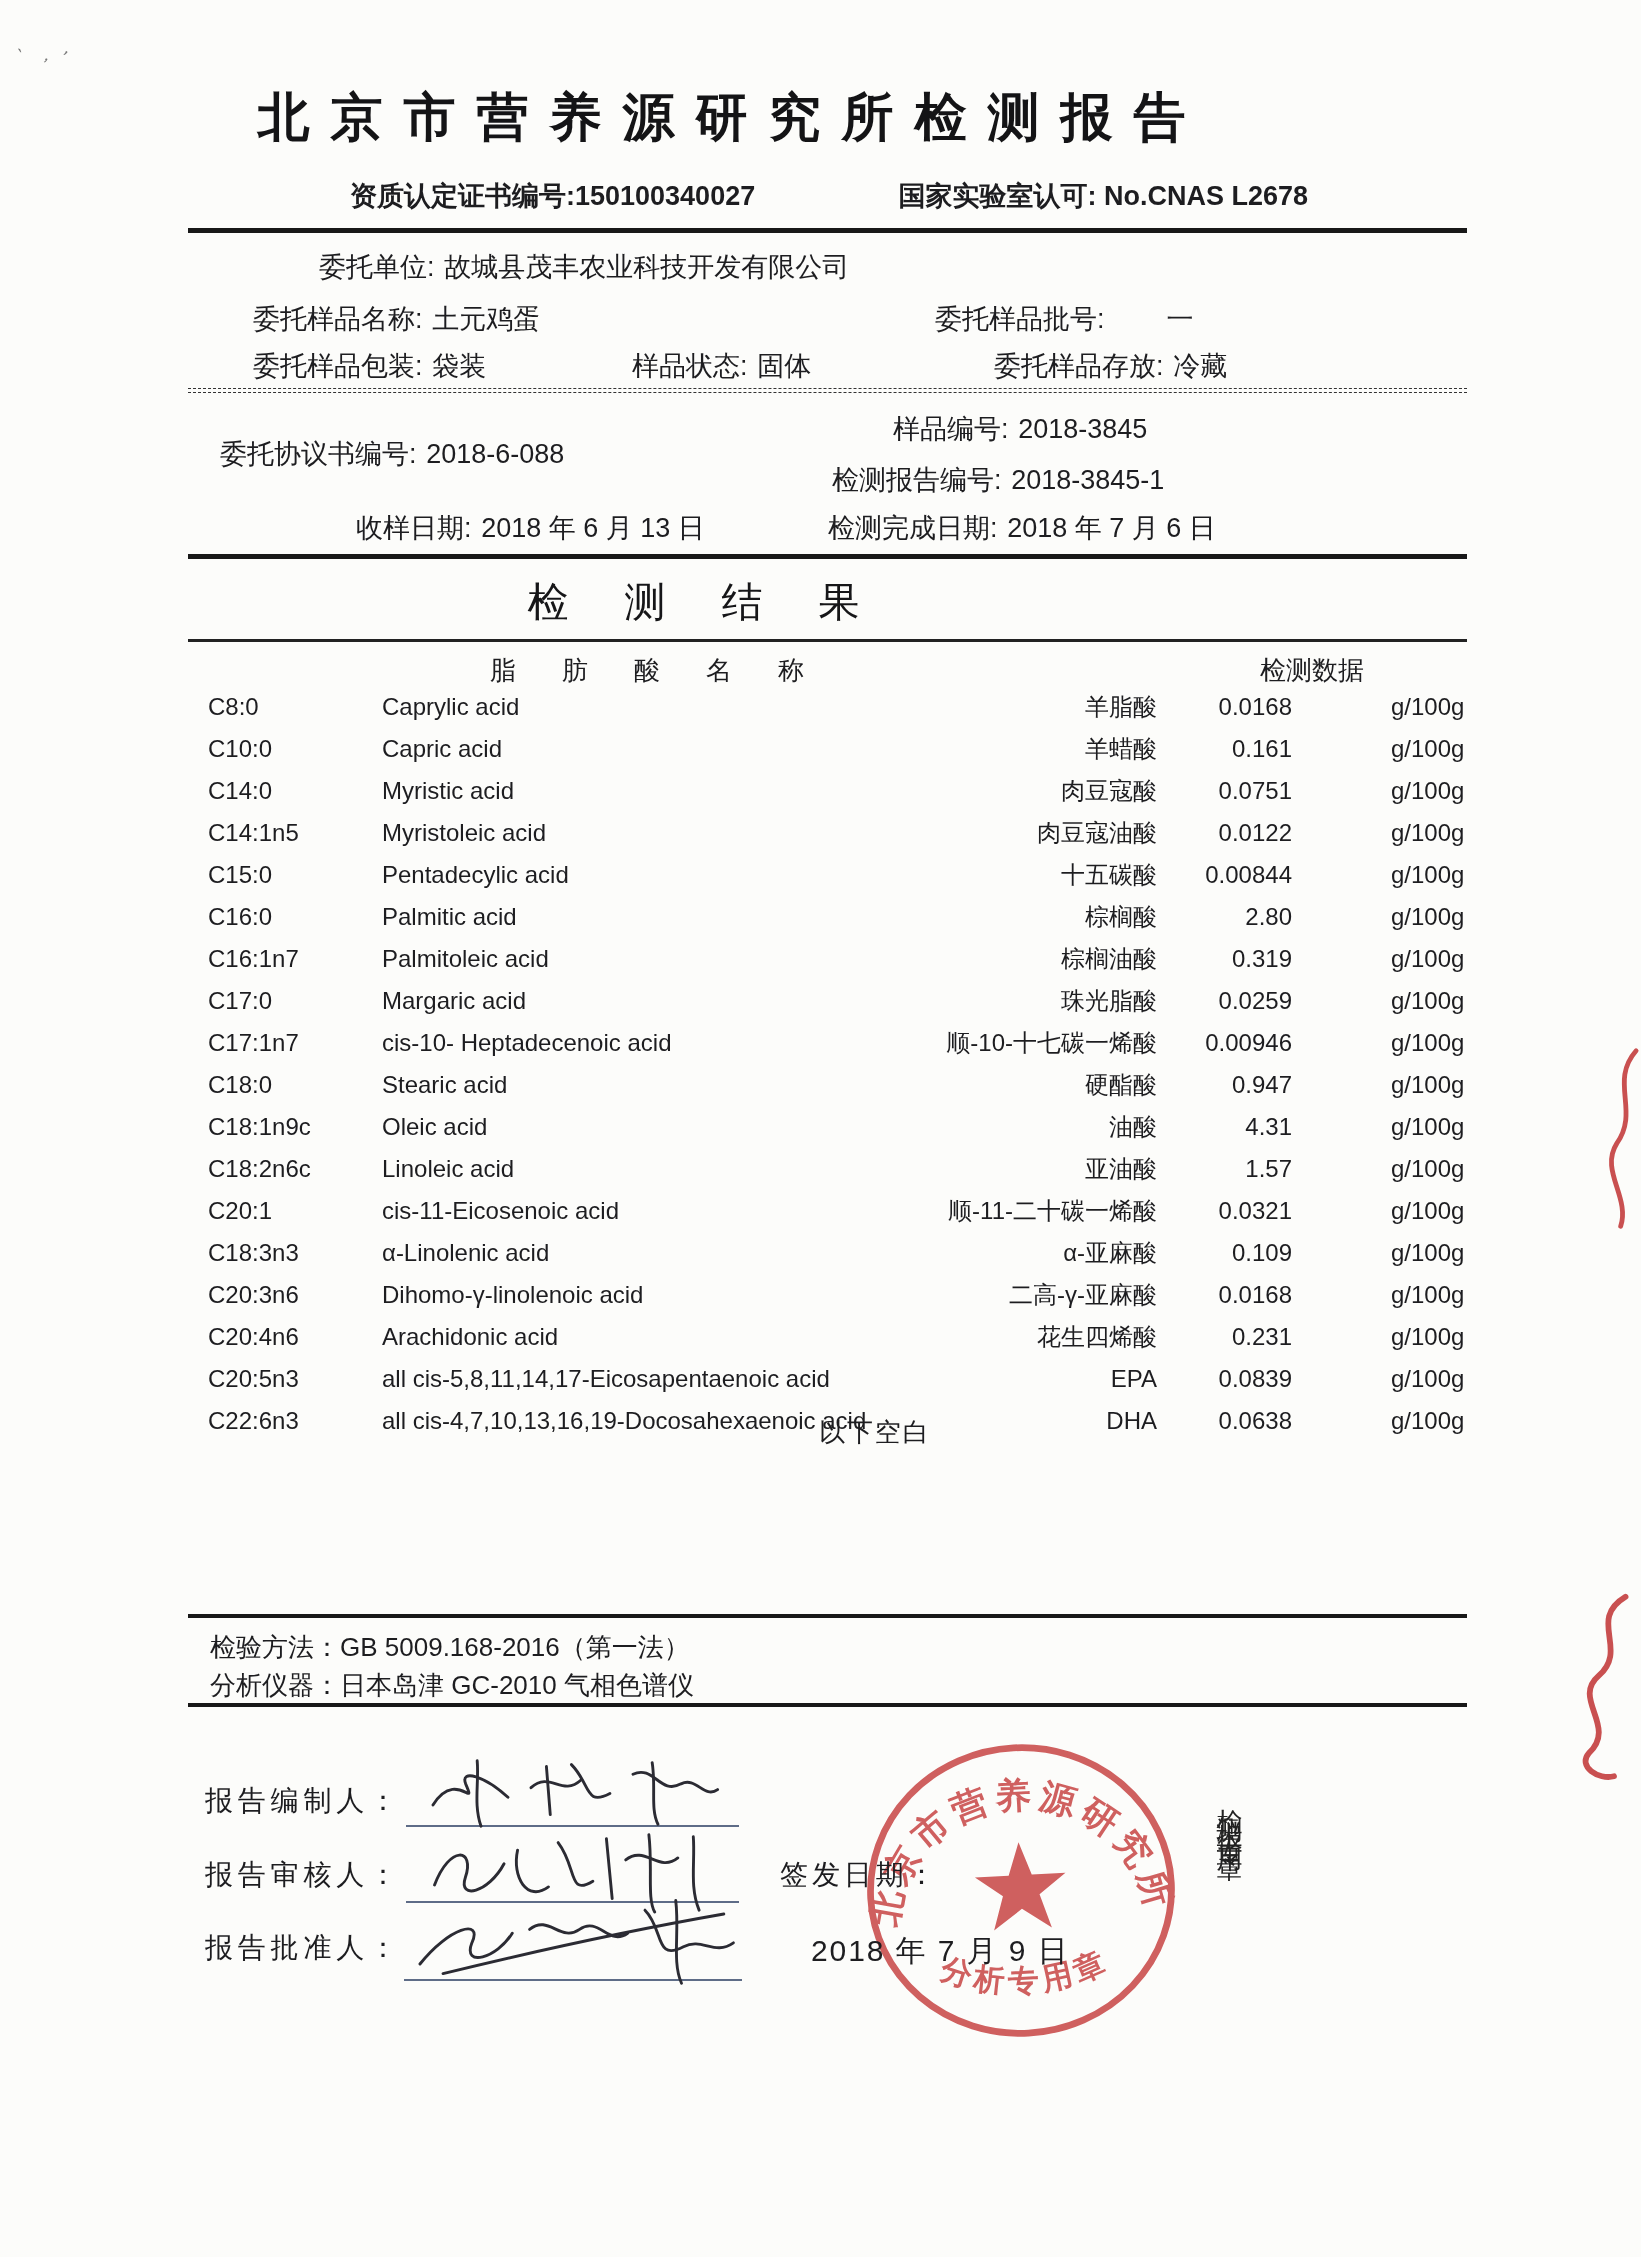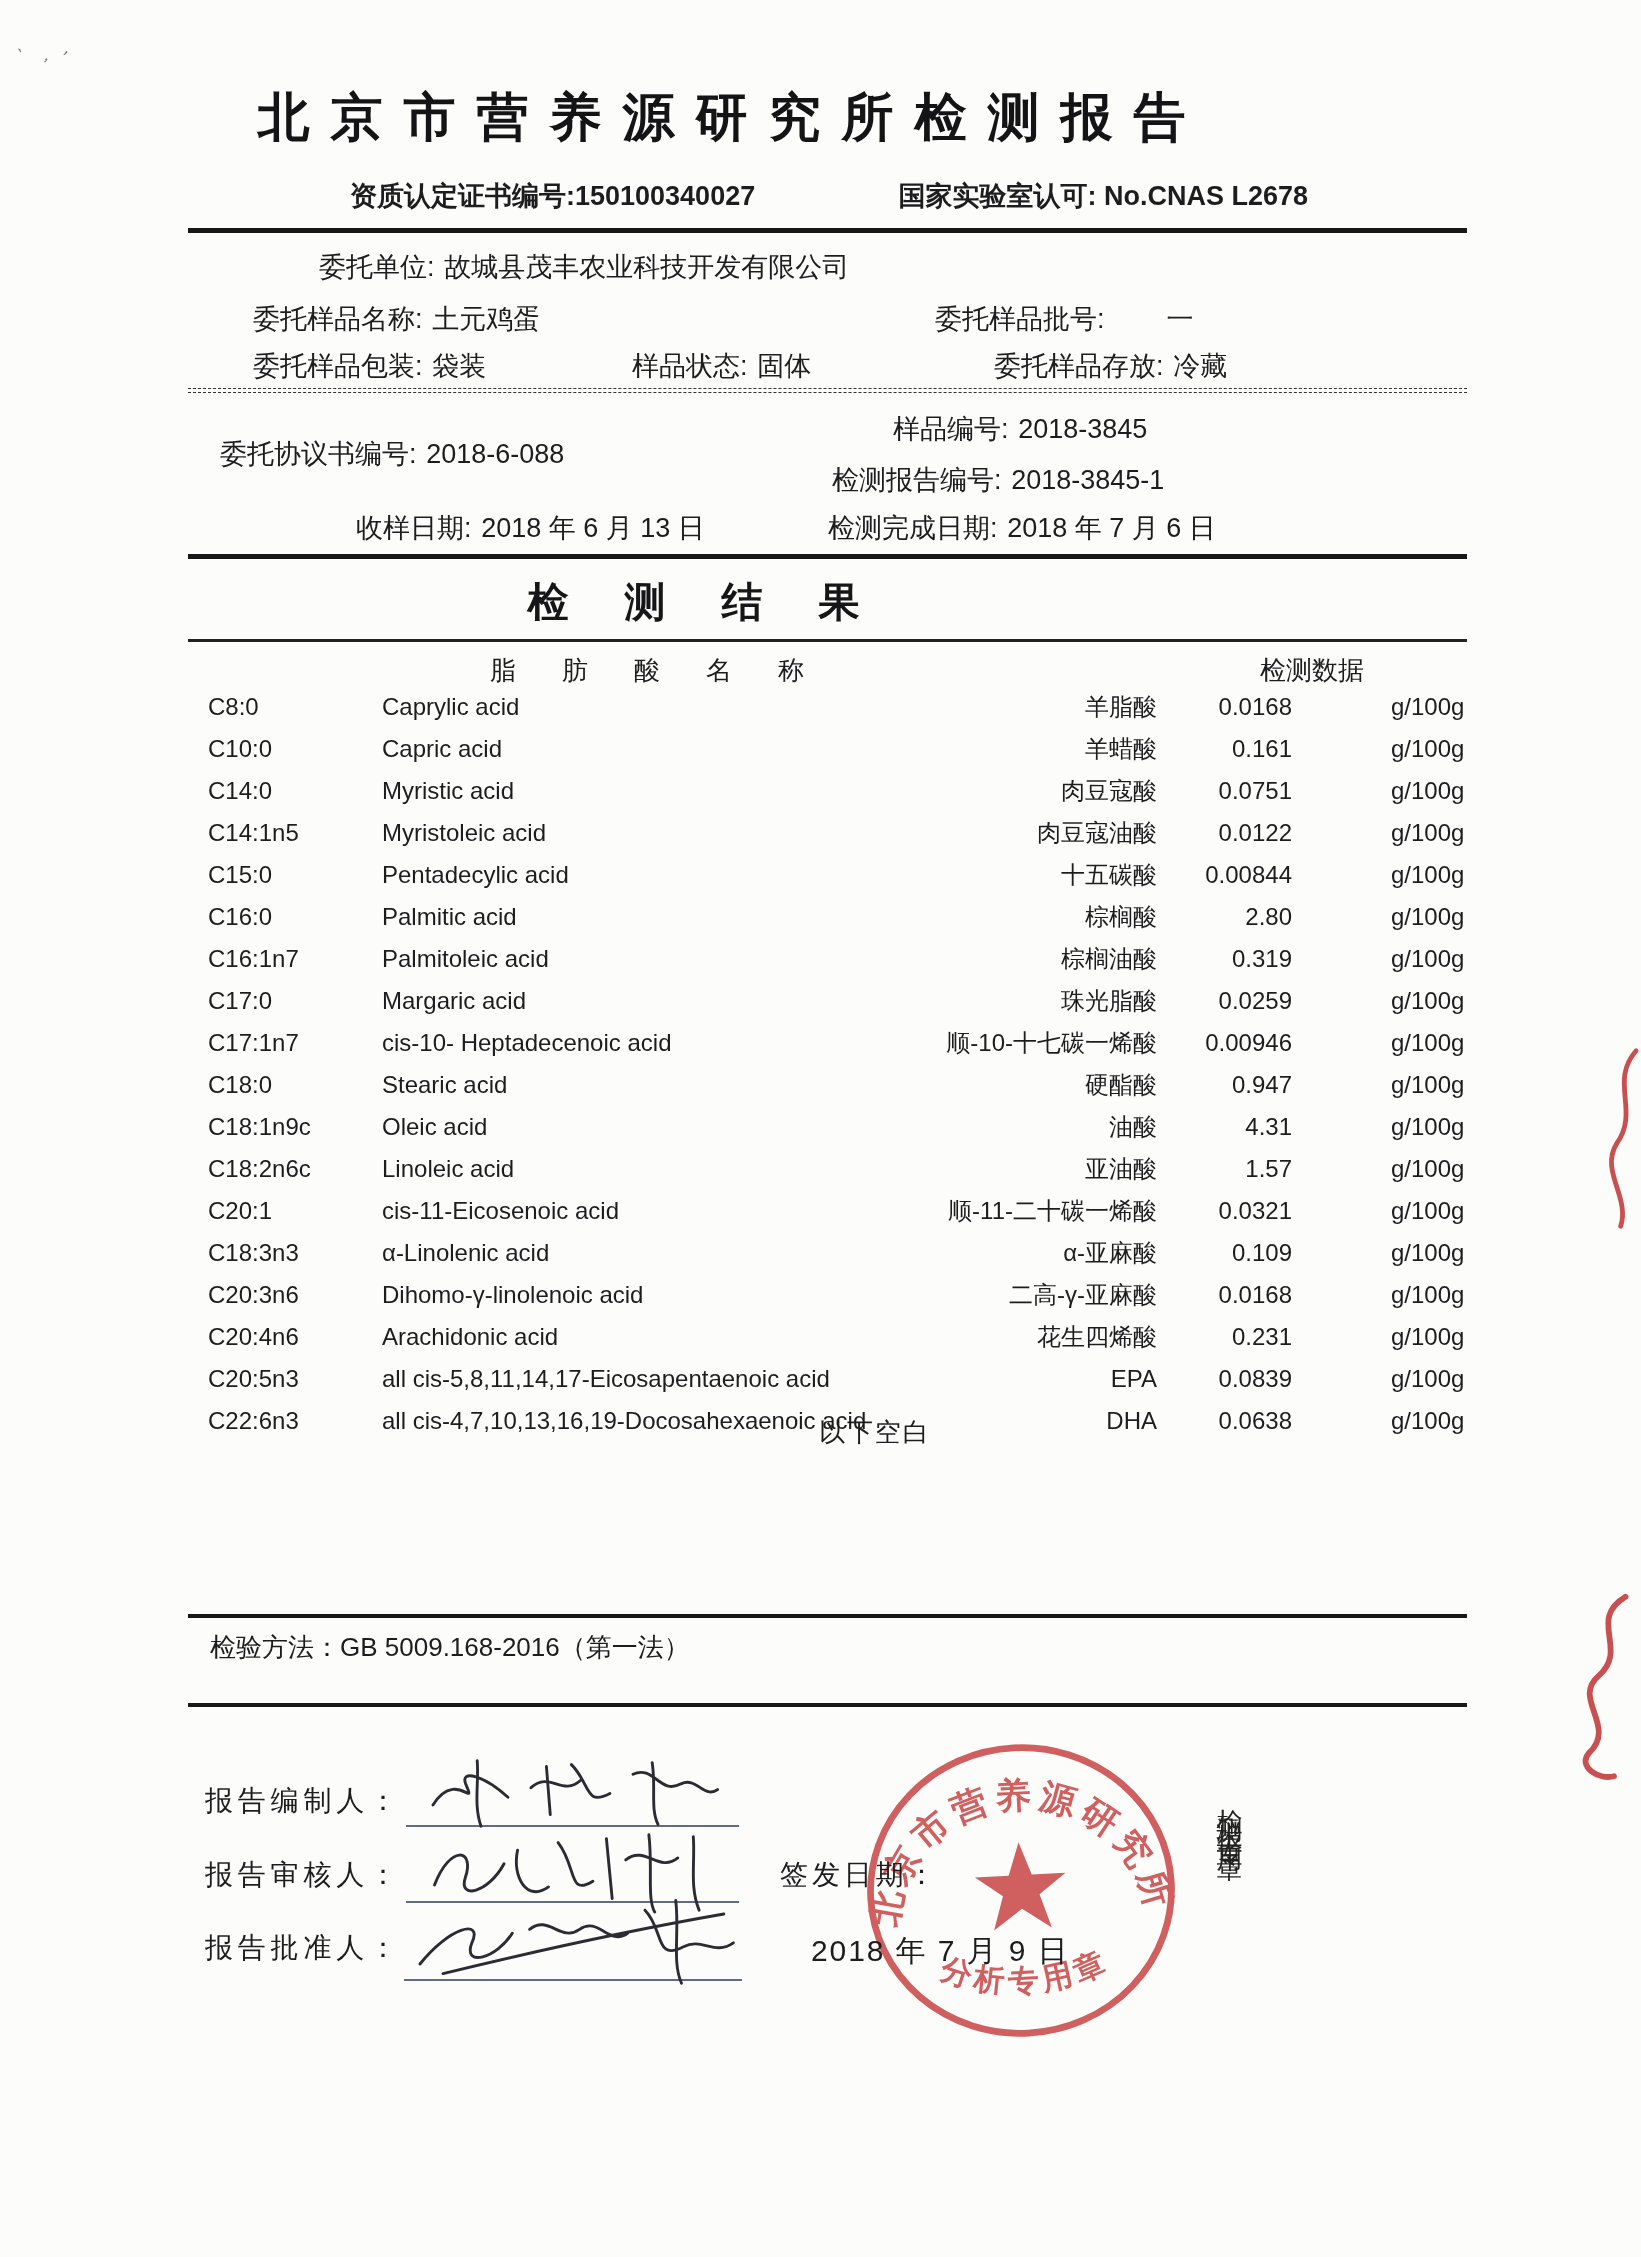--- a/index.html
+++ b/index.html
@@ -19,21 +19,21 @@
     left:0;top:83px;width:1443px;text-align:center;
     font-size:52px;font-weight:900;letter-spacing:21px;text-indent:21px;
     color:#141416;
   }
   .cert-line{top:178px;font-size:27px;font-weight:600;}
   .info{font-size:27px;}
   .info .lbl{font-weight:400;}
   .info .val{margin-left:9.7px;}
   .section-title{
     left:0;top:575px;width:1387px;text-align:center;
-    font-size:41px;font-weight:700;letter-spacing:56px;text-indent:56px;color:#161618;
+    font-size:41px;font-weight:400;letter-spacing:56px;text-indent:56px;color:#161618;
   }
   .tbl-head{font-size:26px;}
   #results-rows{position:absolute;left:208px;top:686px;width:1202px;}
   .trow{position:relative;height:42px;font-size:24px;}
   .trow span{position:absolute;top:50%;transform:translateY(-50%);white-space:nowrap;}
   .cell-code{left:0;}
   .cell-en{left:174px;}
   .cell-cn{right:253px;}
   .cell-val{right:118px;}
   .cell-unit{left:1183px;}
@@ -263,20 +263,23 @@
         <span class="cell-unit">g/100g</span>
       </div>
     </div>
 
   <div class="abs end-note" style="left:819px;top:1415px;">以下空白</div>
 
   <div class="rule" style="left:188px;top:1614px;width:1279px;height:3.9px;"></div>
   <div class="abs method-line" style="left:210px;top:1630px;">
     <span>检验方法：</span><span>GB 5009.168-2016（第一法）</span>
   </div>
+  <div class="abs method-line" style="left:210px;top:1668px;">
+    <span>分析仪器：</span><span>日本岛津 GC-2010 气相色谱仪</span>
+  </div>
   <div class="rule" style="left:188px;top:1703px;width:1279px;height:3.9px;"></div>
 
   <div class="abs sign-lbl" style="left:205px;top:1782px;">报告编制人：</div>
   <div class="sig-underline" style="left:406px;top:1825px;width:333px;"></div>
 
   <div class="abs sign-lbl" style="left:205px;top:1856px;">报告审核人：</div>
   <div class="sig-underline" style="left:406px;top:1901px;width:333px;"></div>
 
   <div class="abs sign-lbl" style="left:205px;top:1929px;">报告批准人：</div>
   <div class="sig-underline" style="left:404px;top:1979px;width:338px;"></div>

